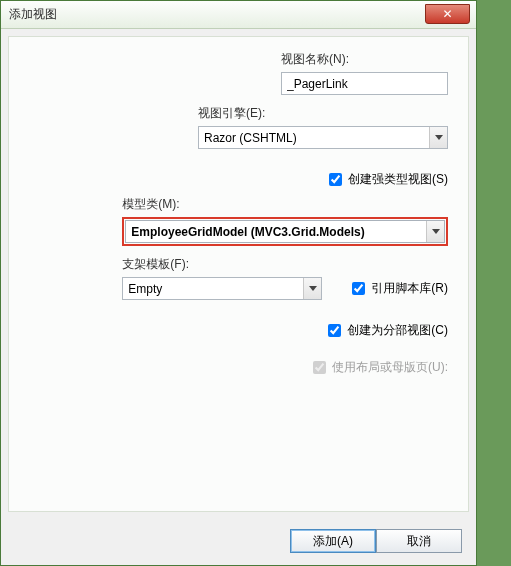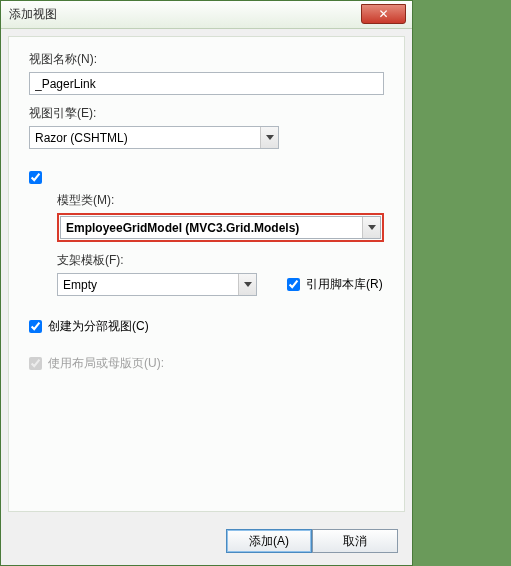--- a/index.html
+++ b/index.html
@@ -1,22 +1,22 @@
 <!DOCTYPE html>
 <html><head>
 <meta charset="utf-8">
 <style>
   * { box-sizing: border-box; margin: 0; padding: 0; }
   body { font-family: "Microsoft YaHei", "Segoe UI", Tahoma, sans-serif; font-size: 12px; background: #6a9a5a; width: 511px; height: 566px; }
-  .dialog { width: 413px; height: 566px; border: 1px solid #4a7a3a; background: #f0f0f0; display: flex; flex-direction: column; }
+  .dialog { width: 477px; height: 566px; border: 1px solid #4a7a3a; background: #f0f0f0; display: flex; flex-direction: column; }
   .titlebar { height: 28px; background: linear-gradient(#fdfefd, #e7f0e3); display: flex; align-items: center; justify-content: space-between; padding: 0 0 0 8px; border-bottom: 1px solid #c0d0b8; }
   .titlebar .title { font-size: 12px; color: #2a2a2a; }
   .close-btn { width: 45px; height: 20px; background: linear-gradient(#e48a7a, #c83a2a); border: 1px solid #8a2a1a; border-radius: 0 0 3px 3px; display: flex; align-items: center; justify-content: center; margin-right: 6px; margin-top: -2px; cursor: pointer; }
   .close-x { color: #fff; font-family: Arial; }
-  .body { flex: 1; background: #fbfcfb; margin: 7px; border: 1px solid #d8e0d4; padding: 14px 20px 12px 20px; display: flex; flex-direction: column; }
+  .body { flex: 1; background: #fbfcfb; margin: 7px; border: 1px solid #d8e0d4; padding: 14px 20px 12px 20px; display: flex; flex-direction: column; align-items: flex-end; }
   .label { color: #333; margin-bottom: 4px; font-size: 12px; }
   .label.disabled { color: #a0a0a0; }
   .input, .select { width: 100%; height: 23px; border: 1px solid #b0b8c0; background: #fff; font-size: 12px; padding: 10px 5px; font-family: inherit; }
   .input.disabled { background: #f5f5f5; color: #888; border-color: #d0d0d0; }
   .select-wrap { position: relative; display: inline-block; }
   .select-wrap .arrow { position: absolute; right: 1px; top: 1px; bottom: 1px; width: 18px; background: linear-gradient(#f6f6f6,#e4e4e4); border-left: 1px solid #c8c8c8; display: flex; align-items: center; justify-content: center; pointer-events: none; }
   .arrow svg { width: 8px; height: 5px; fill: #444; }
   .row { margin-bottom: 10px; }
   .checkbox-row { display: flex; align-items: center; margin-bottom: 8px; }
   .checkbox-row input { margin-right: 6px; width: 13px; height: 13px; }
@@ -62,20 +62,21 @@
               <path d="M0 0h8L4 5z"></path>
             </svg>
           </div>
       </div>
     </div>
 
     <div class="section-gap"></div>
 
     <div class="checkbox-row">
       <input type="checkbox" checked="" style="">
+      <span>创建强类型视图(S)</span>
     </div>
 
     <div class="indent">
       <div class="row">
         <div class="label">模型类(M):</div>
         <div class="highlight-box">
           <div class="select-wrap" style="width:100%;">
             <input class="input" value="EmployeeGridModel (MVC3.Grid.Models)" style="">
             <div class="arrow">
                 <svg viewBox="0 0 8 5">

